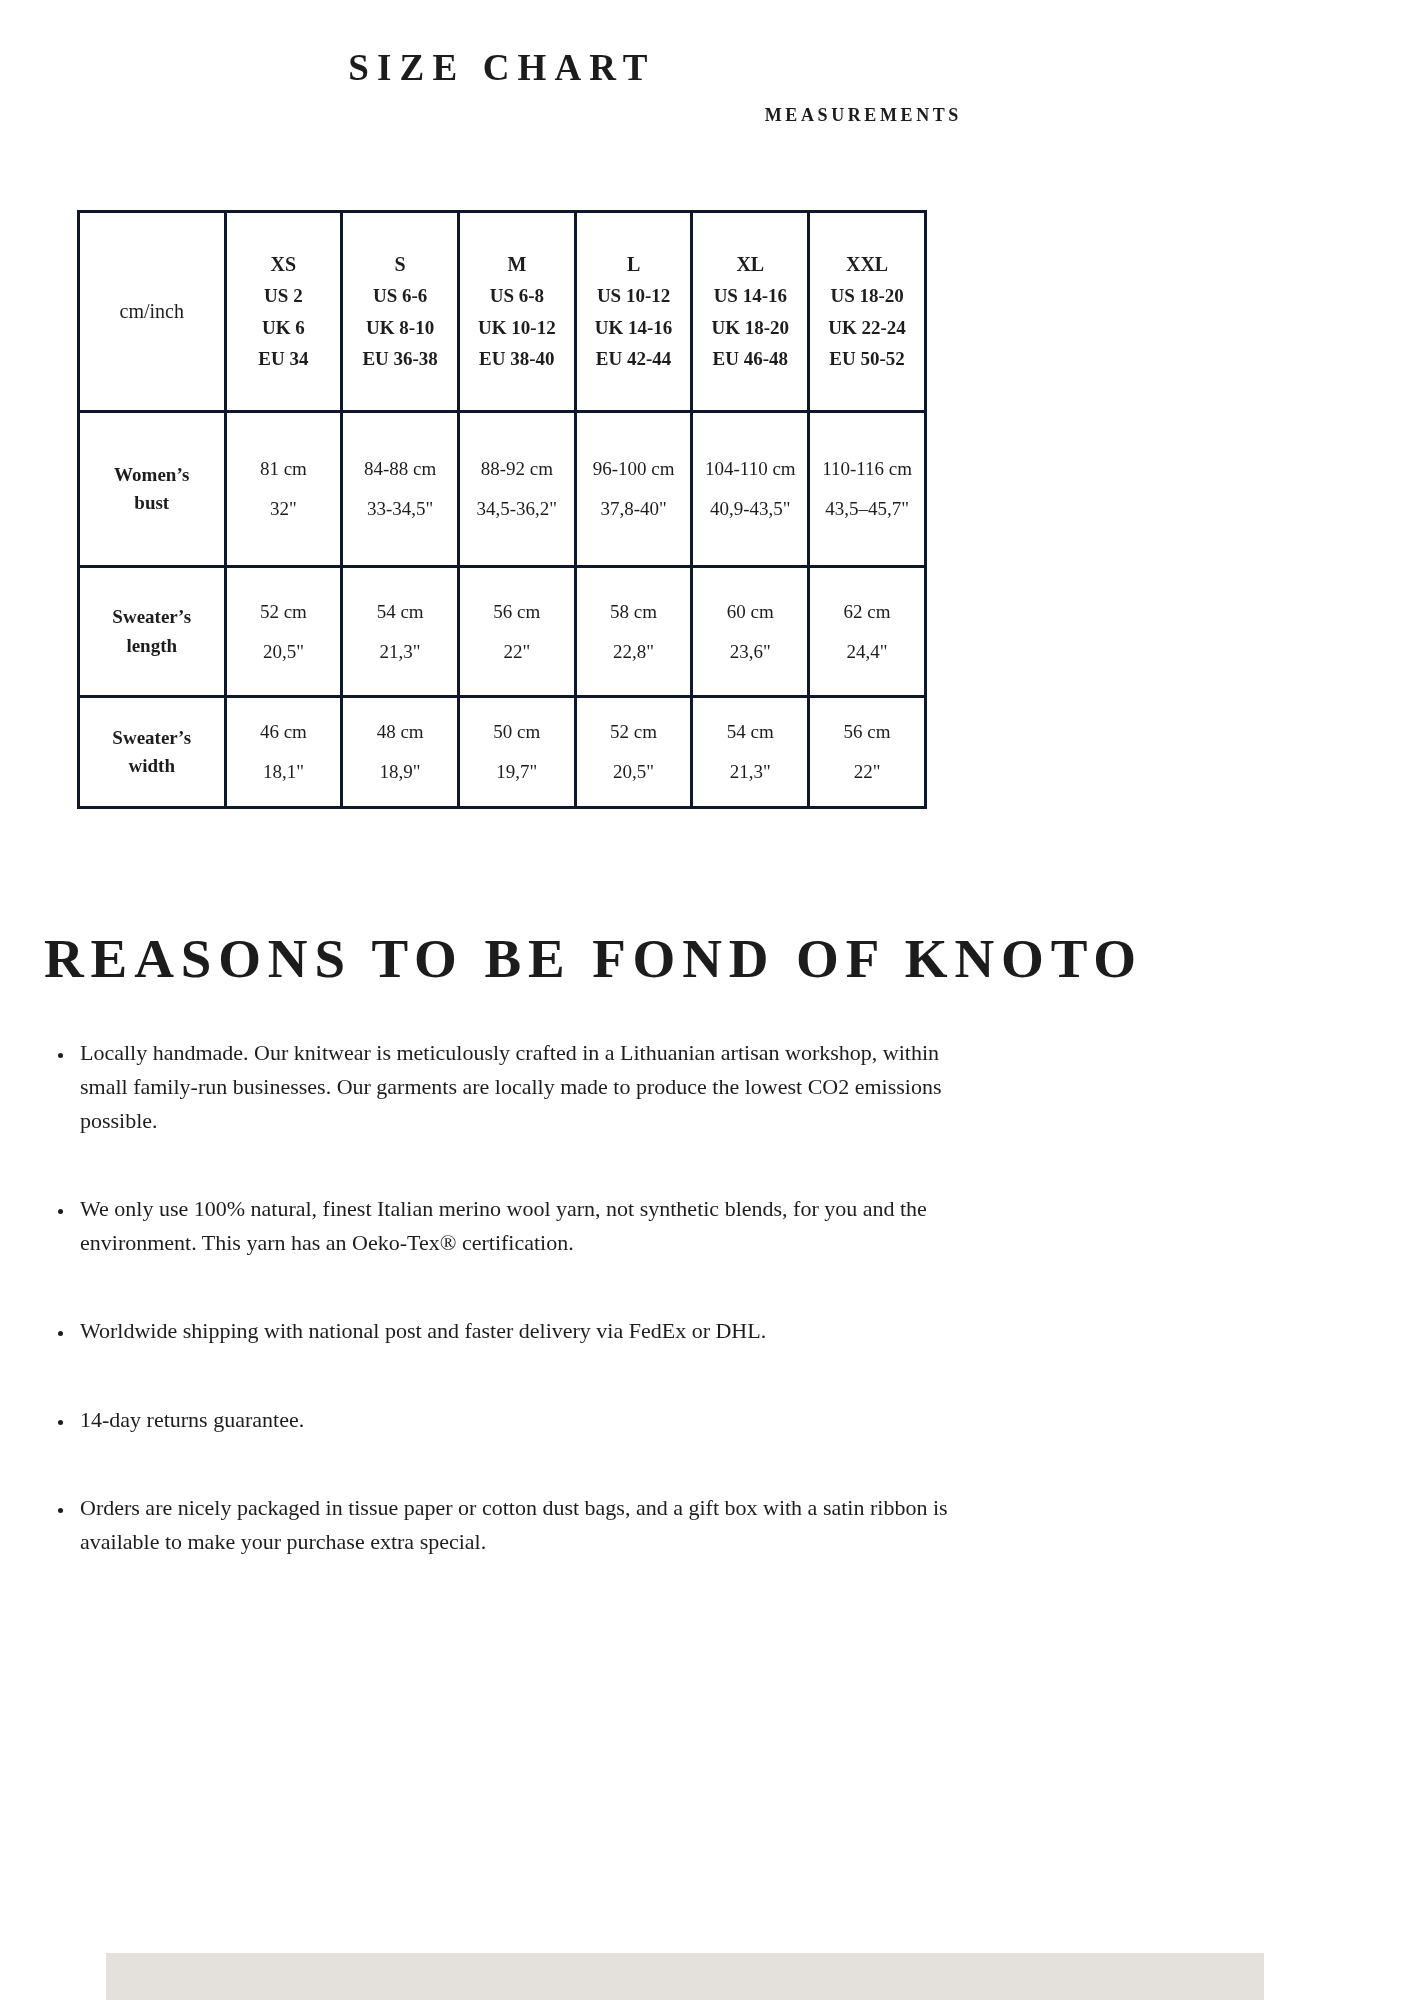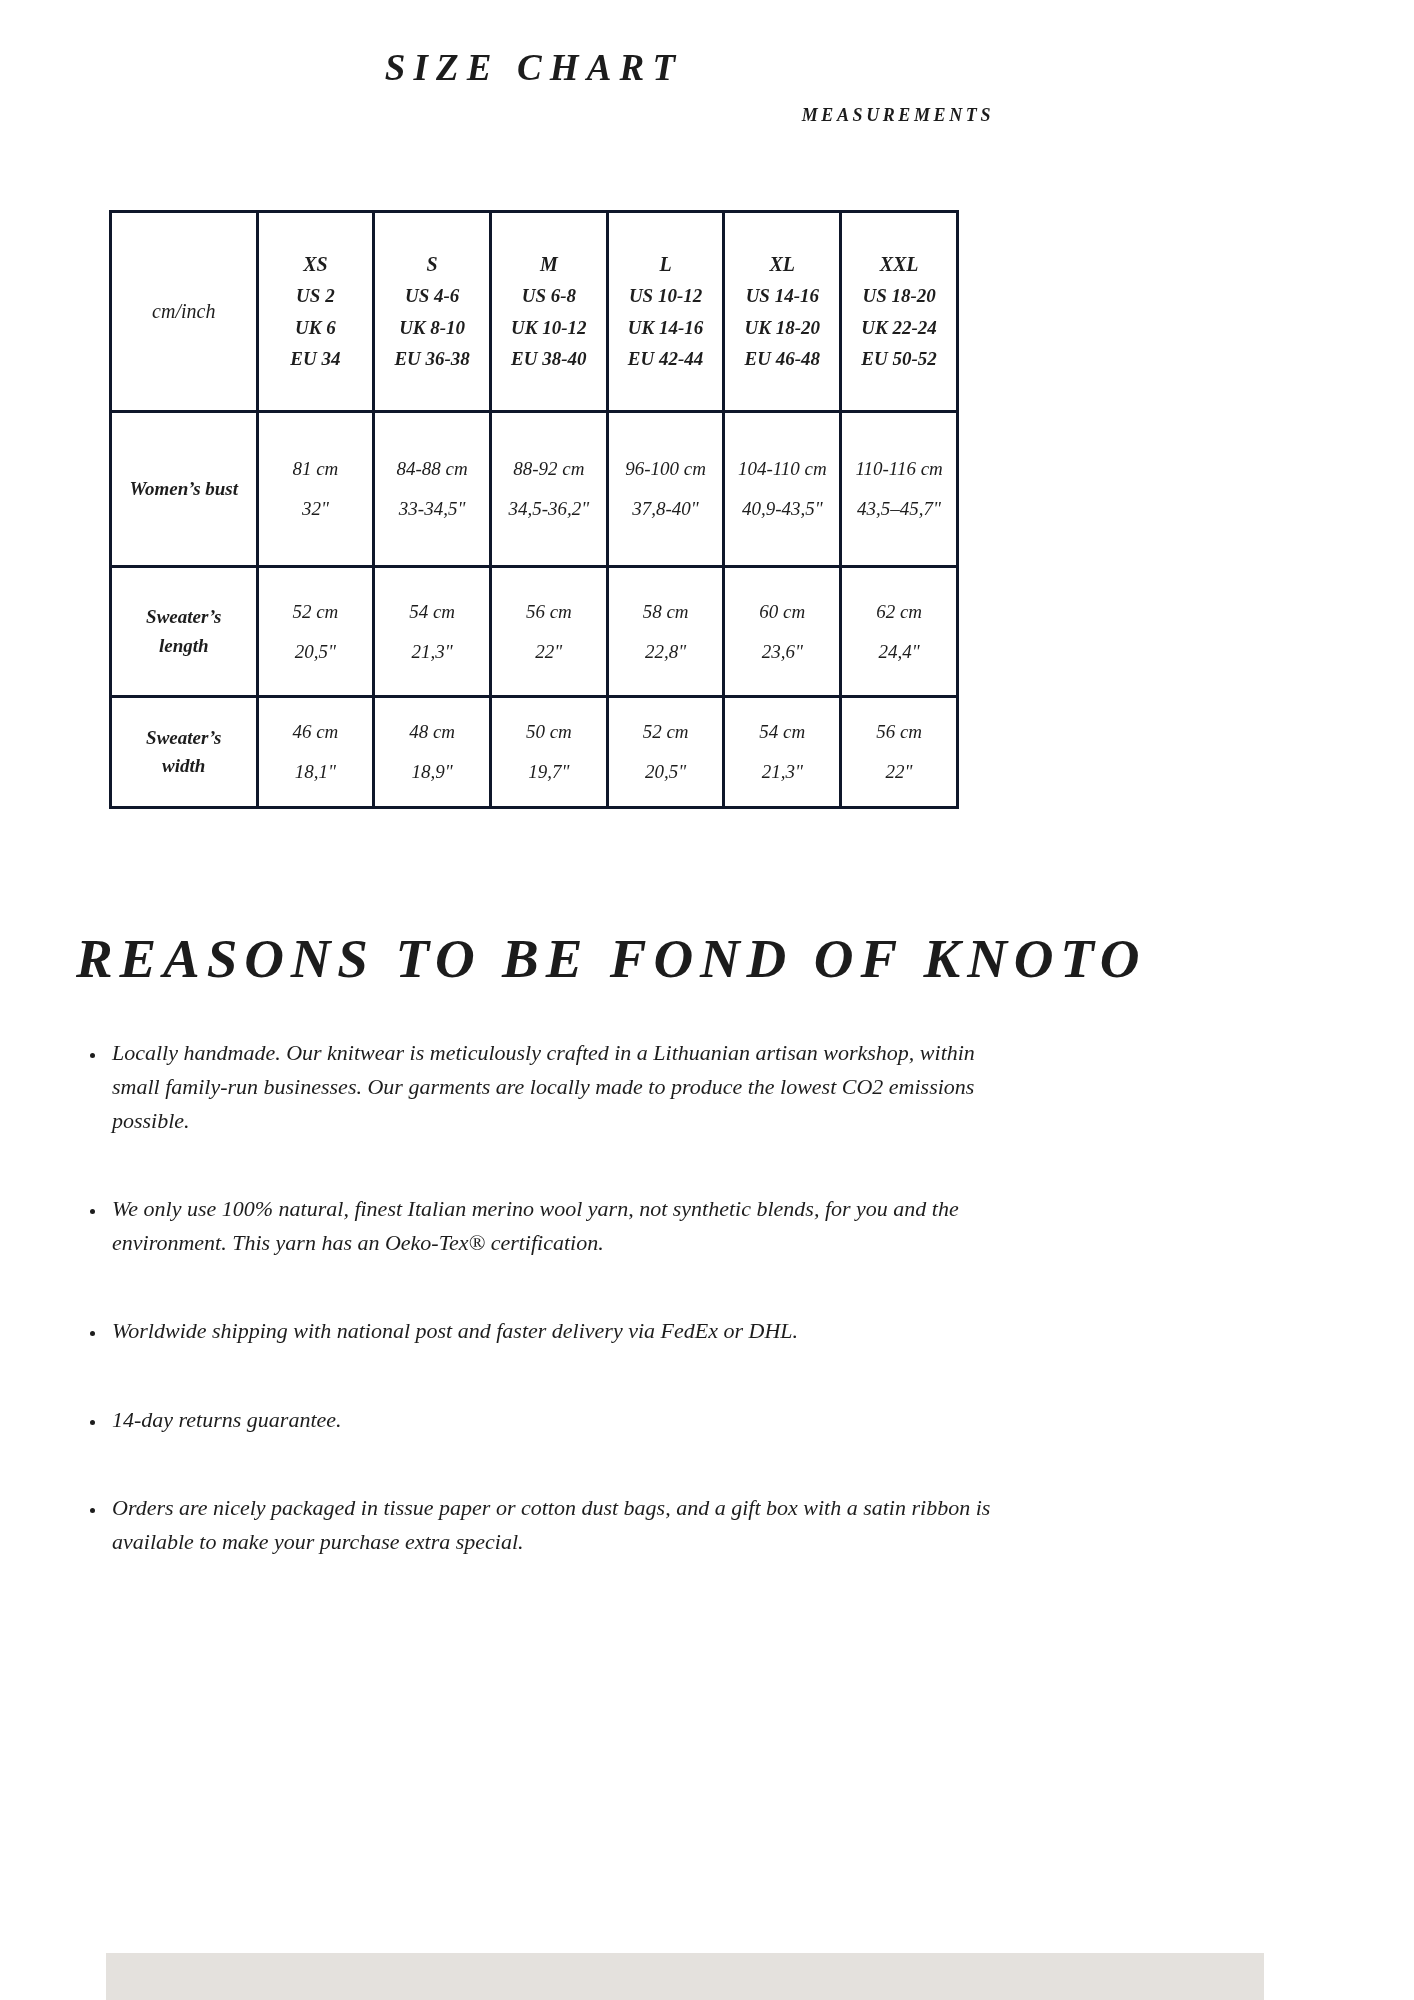--- a/index.html
+++ b/index.html
@@ -10,23 +10,22 @@
   body {
     width: 1414px;
     height: 2000px;
     position: relative;
     overflow: hidden;
     font-family: "Liberation Serif", "DejaVu Serif", serif;
     color: #1d1d1d;
   }
   .page {
     width: 920px;
-    margin-left: 74px;
+    margin-left: 42px;
     padding-top: 46px;
-    font-style: italic;
   }
   .title {
     margin: 0;
     text-align: center;
     font-size: 37px;
     font-weight: bold;
     letter-spacing: 0.22em;
     color: #1c1c1c;
   }
   .subtitle {
@@ -132,21 +131,21 @@
         <tr class="header-row">
       <th class="unit-cell">cm/inch</th>
       <th class="size-col">
         <div class="size-name">XS</div>
         <div class="size-line">US 2</div>
         <div class="size-line">UK 6</div>
         <div class="size-line">EU 34</div>
       </th>
       <th class="size-col">
         <div class="size-name">S</div>
-        <div class="size-line">US 4-6</div>
+        <div class="size-line">US 6-6</div>
         <div class="size-line">UK 8-10</div>
         <div class="size-line">EU 36-38</div>
       </th>
       <th class="size-col">
         <div class="size-name">M</div>
         <div class="size-line">US 6-8</div>
         <div class="size-line">UK 10-12</div>
         <div class="size-line">EU 38-40</div>
       </th>
       <th class="size-col">

